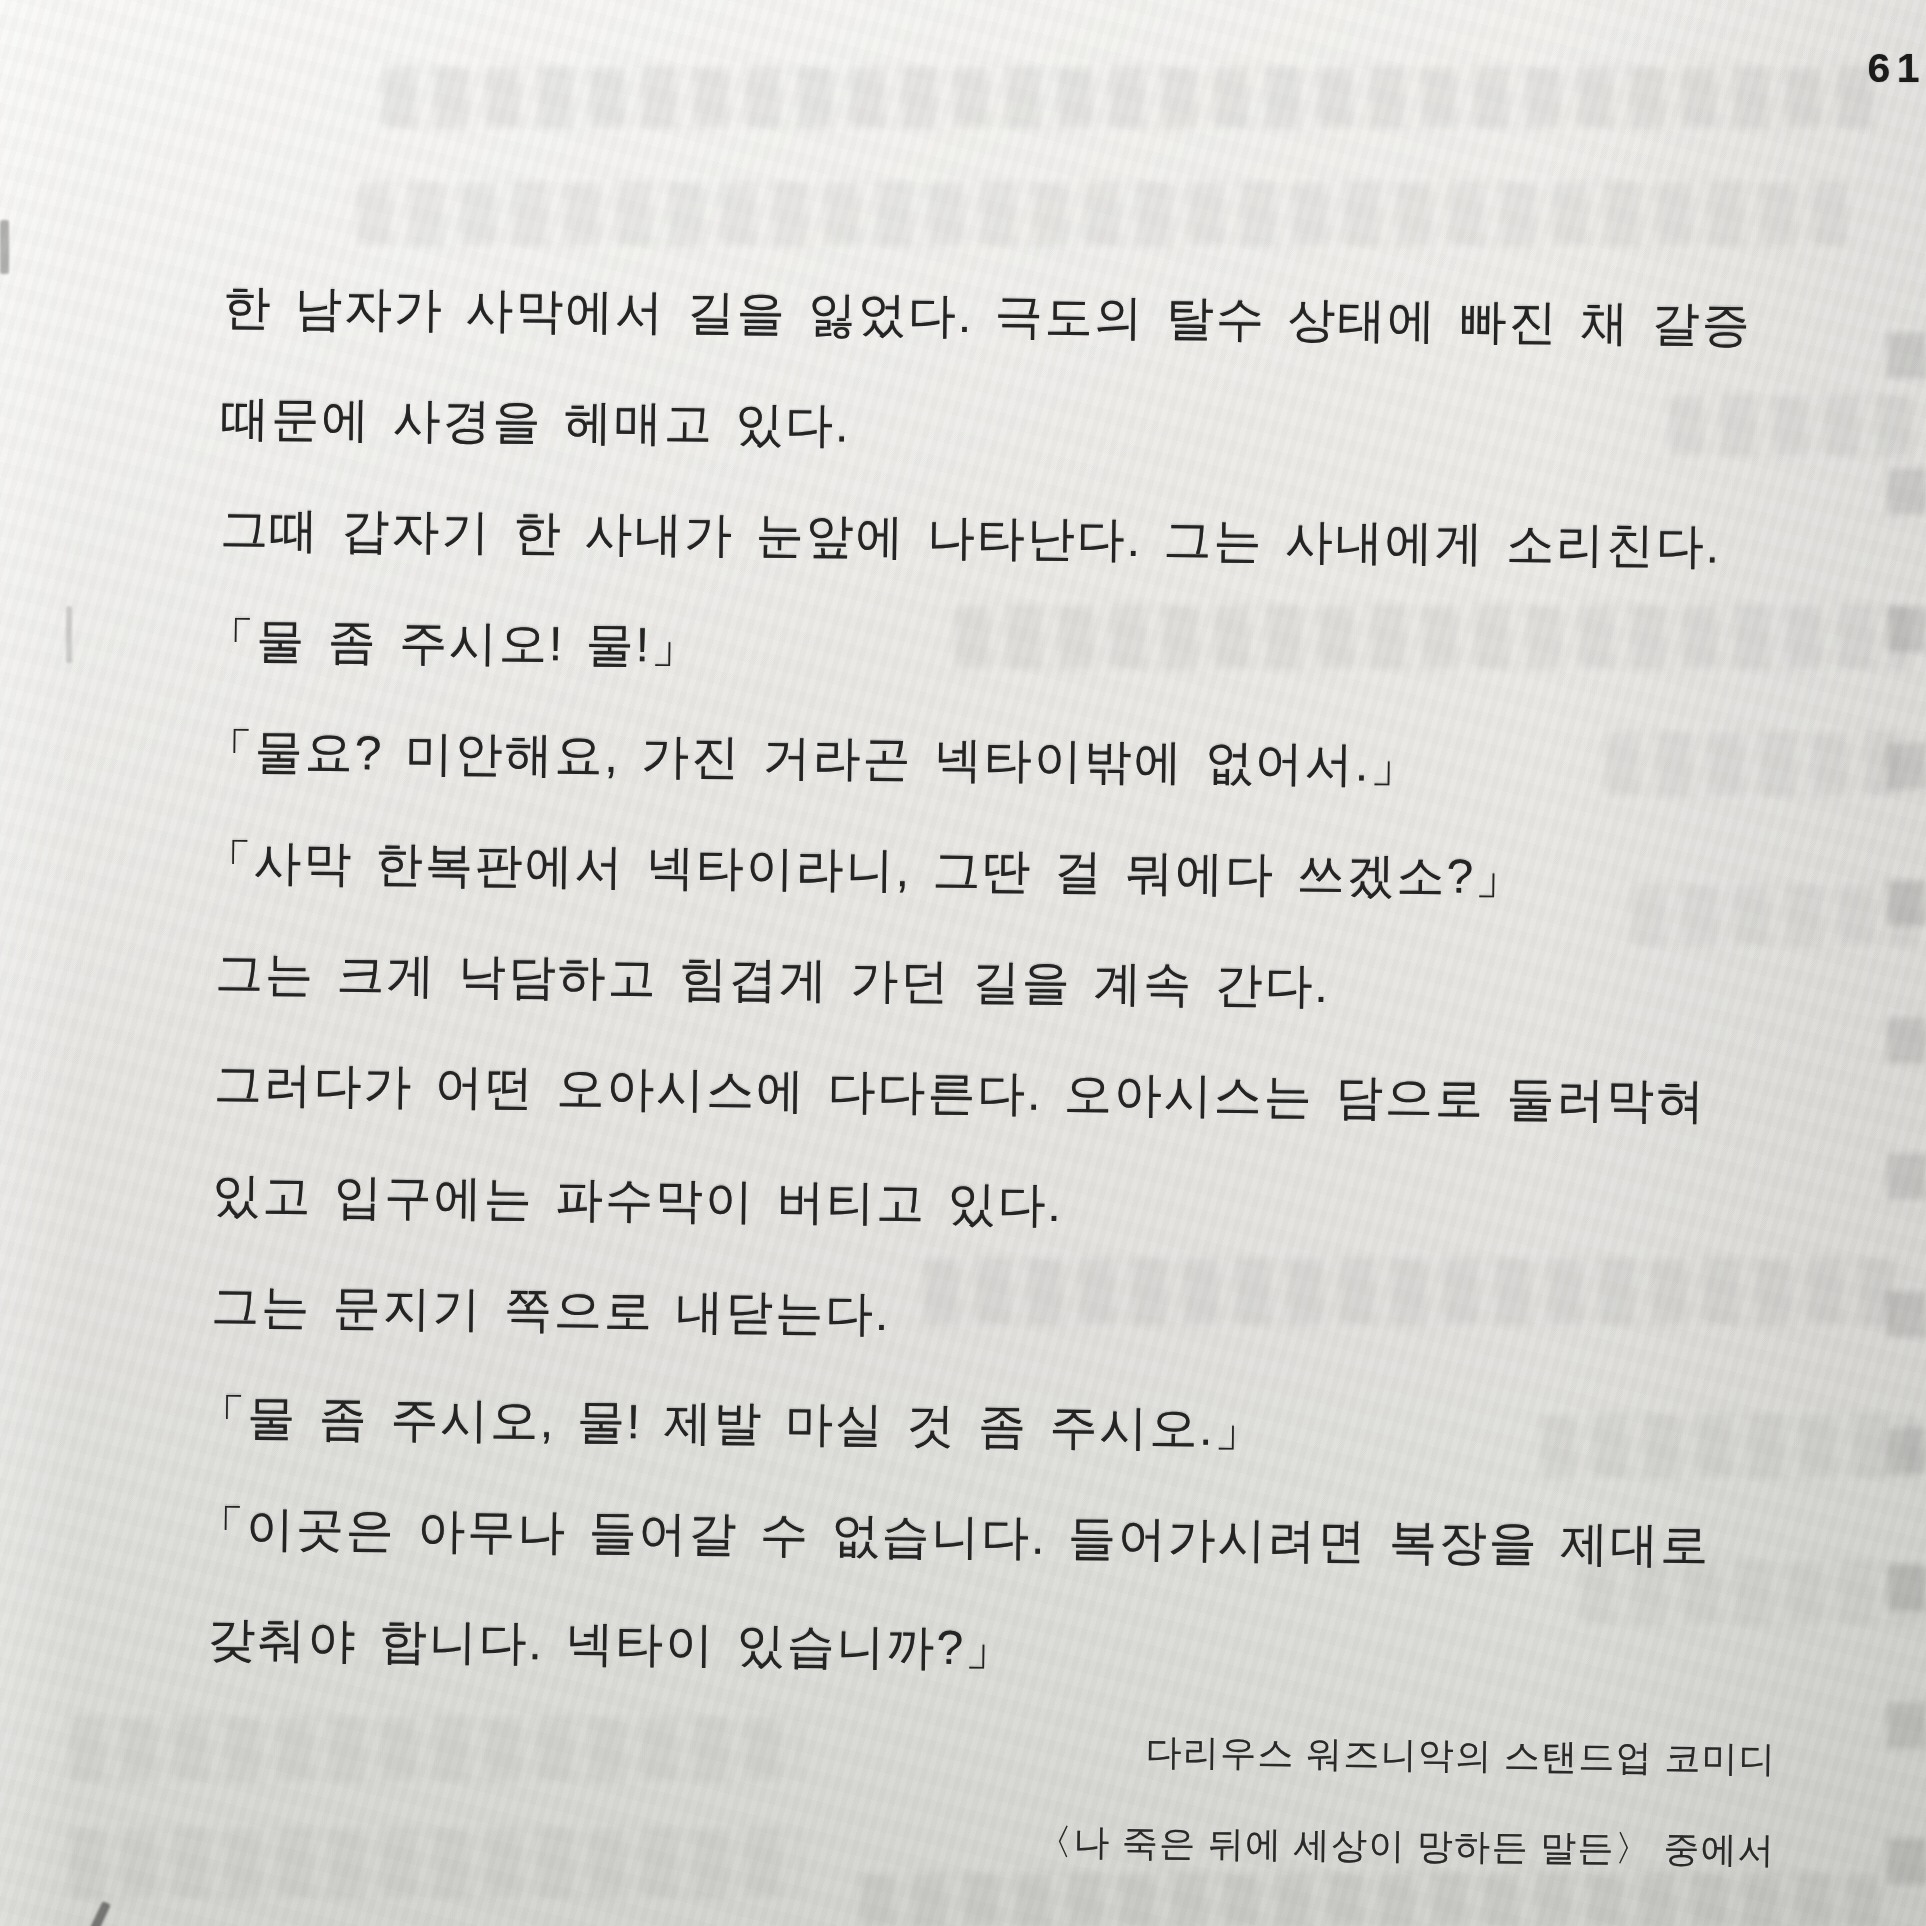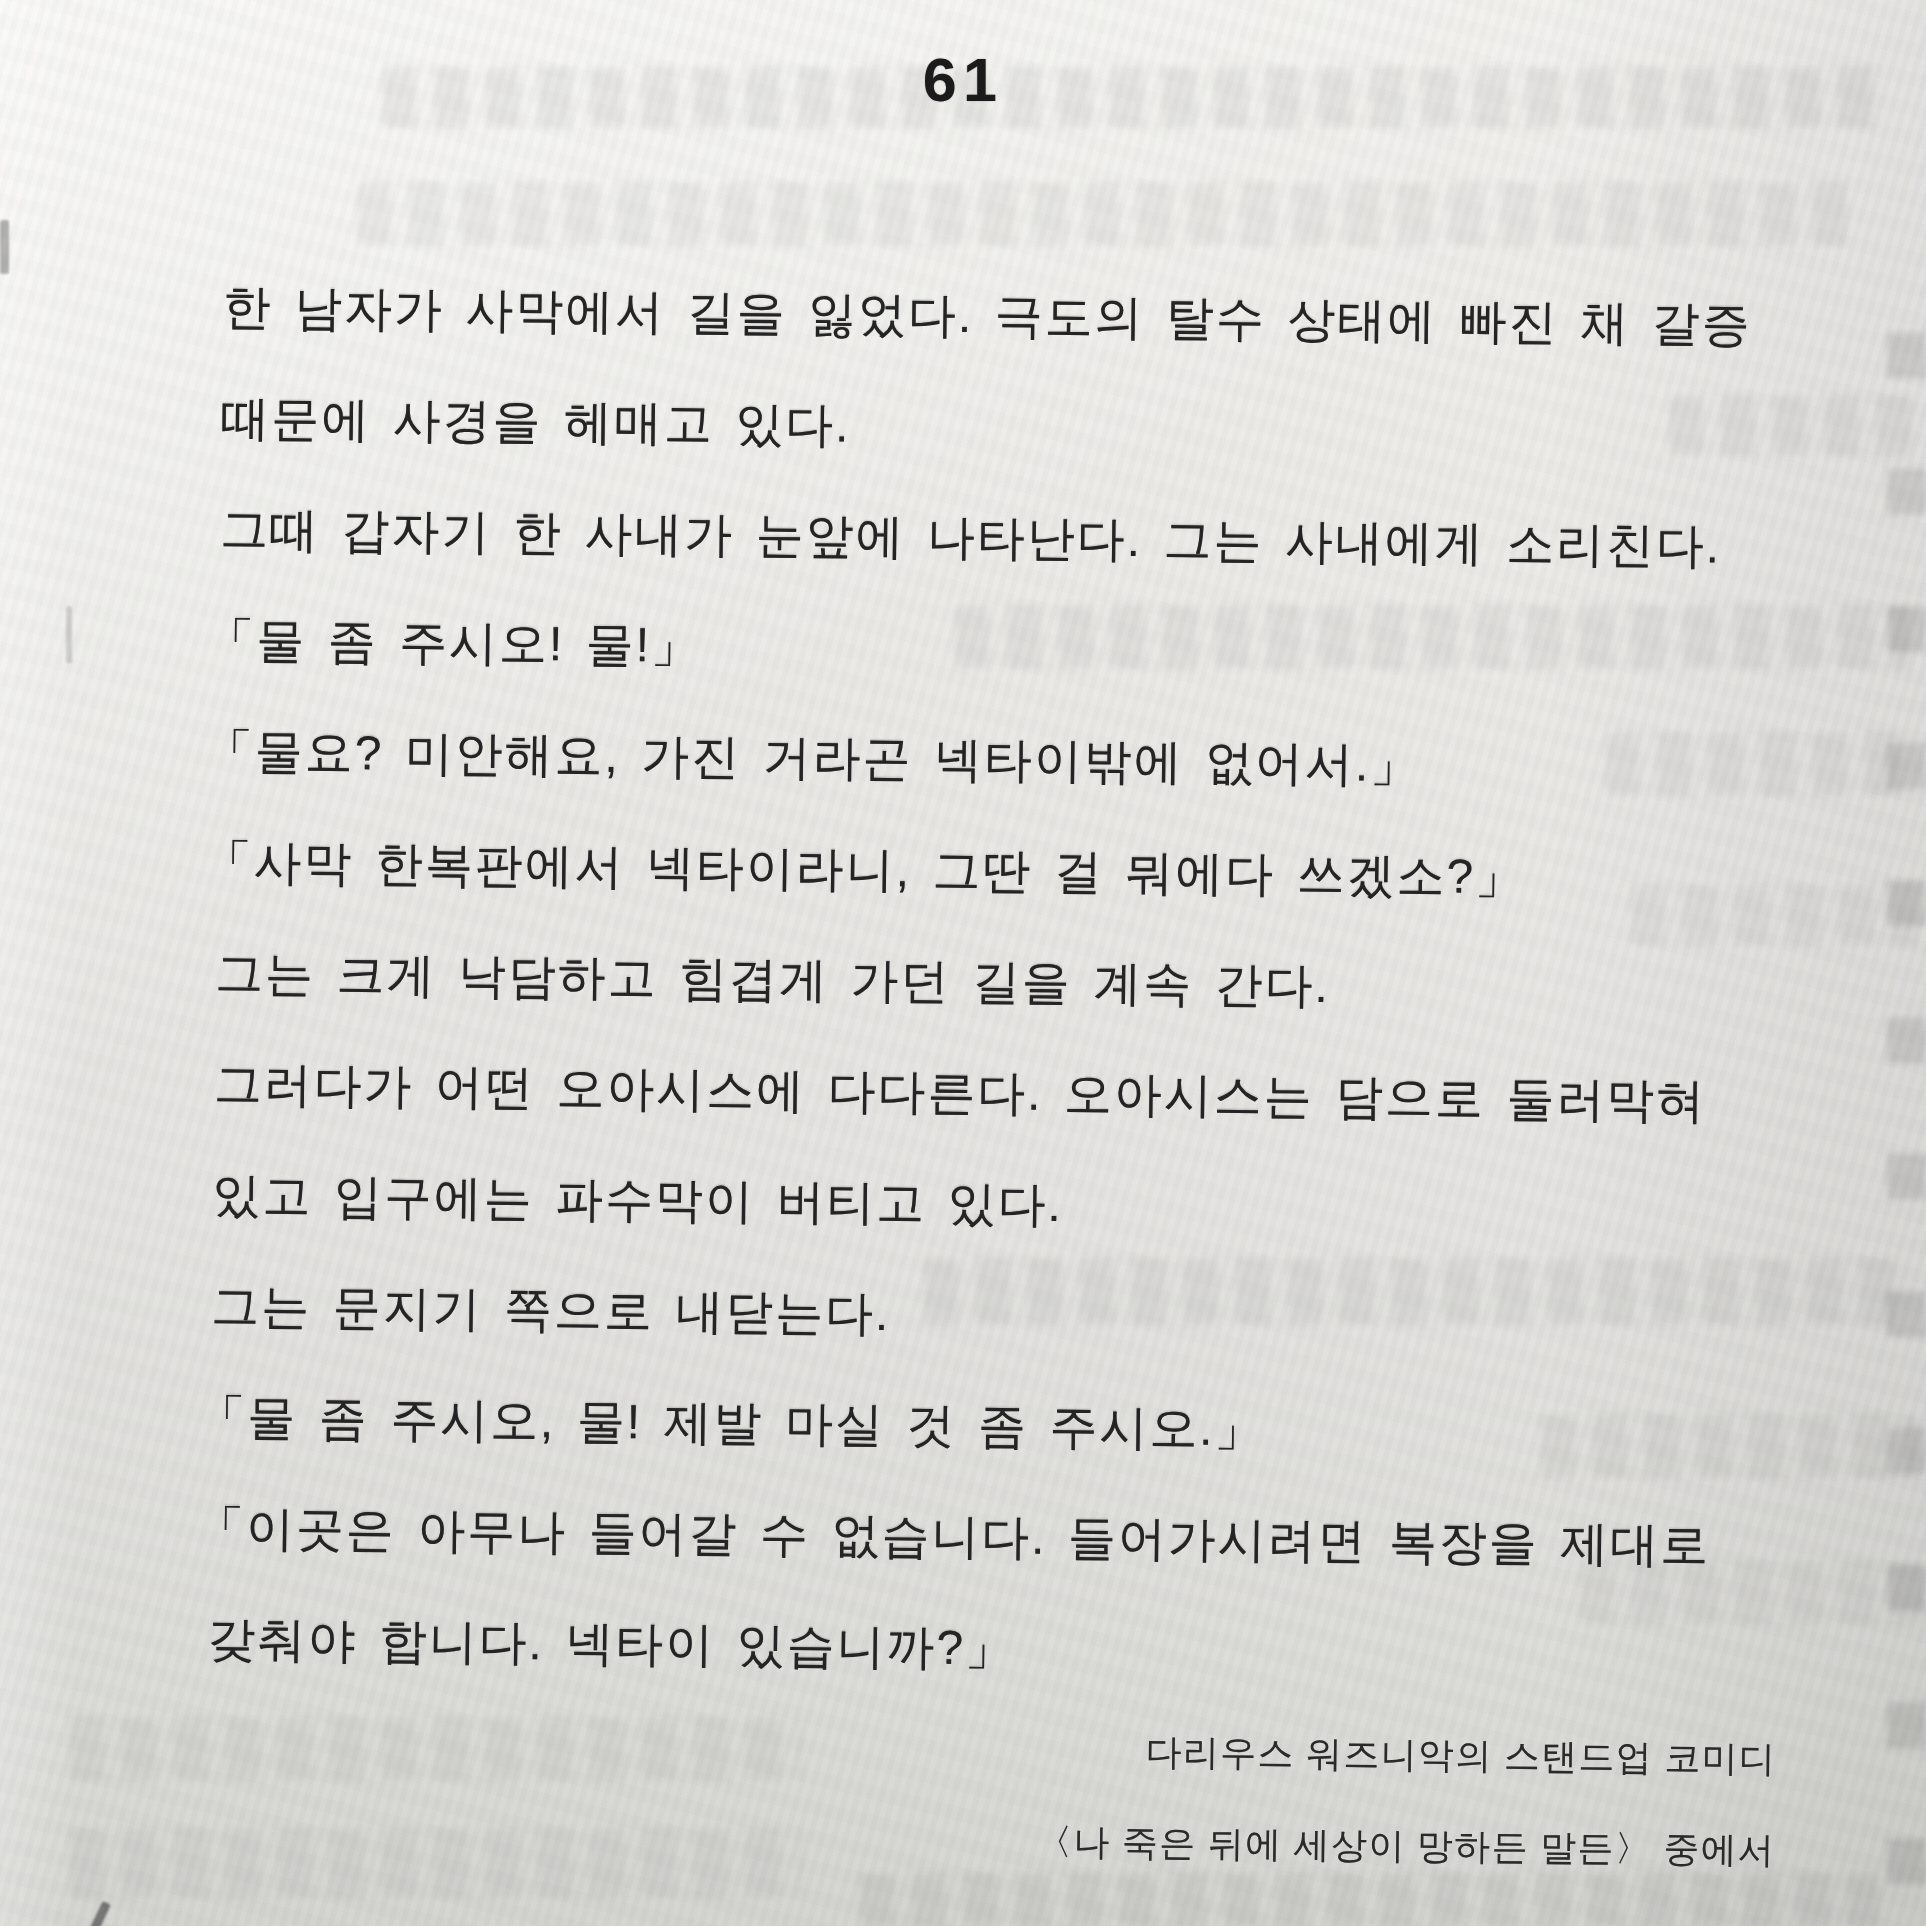--- a/index.html
+++ b/index.html
@@ -20,22 +20,22 @@
   .grain {
     position: absolute; inset: 0; pointer-events: none;
     background:
       repeating-linear-gradient(106deg, rgba(255,255,255,0.028) 0 5.7px, rgba(95,95,95,0.028) 5.7px 11.5px),
       repeating-linear-gradient(14deg, rgba(255,255,255,0.015) 0 14.6px, rgba(110,110,110,0.02) 14.6px 29px);
   }
 
   .page-number {
     position: absolute;
     top: 45px; left: 0; width: 100%;
-    text-align: center;
-    font-size: 61px;
+    text-align: right;
+    font-size: 41px;
     font-weight: bold;
     letter-spacing: 6.4px;
     color: #1b1b1b;
     text-shadow: 0 0 1.3px rgba(30,30,30,0.45);
   }
 
   .tilt {
     position: absolute; inset: 0;
     transform: rotate(0.65deg);
     transform-origin: 963px 191px;

